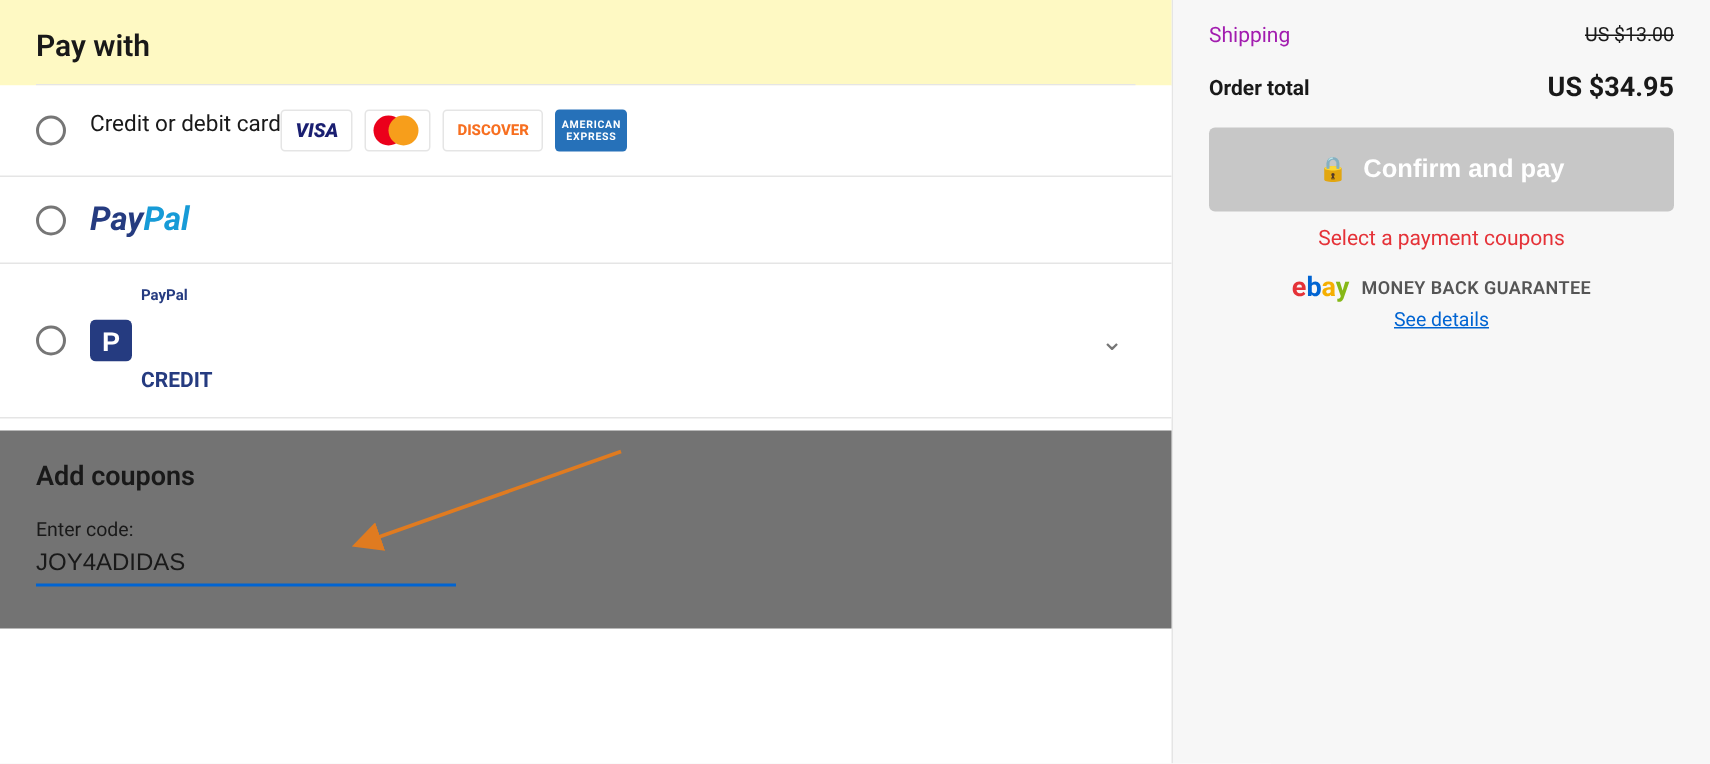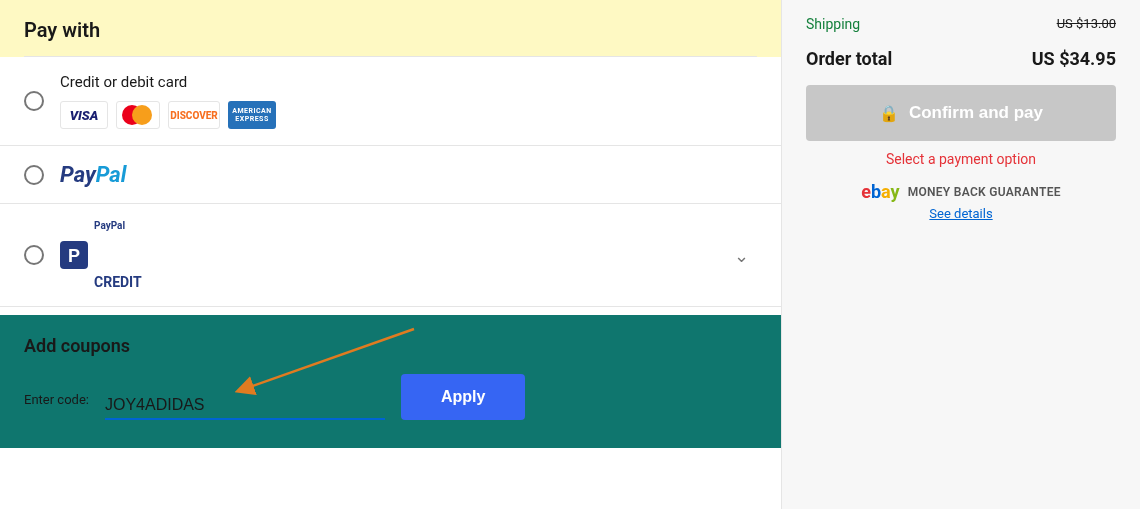--- a/index.html
+++ b/index.html
@@ -71,21 +71,21 @@
       flex-shrink: 0;
       margin-right: 16px;
       display: flex;
       align-items: center;
       justify-content: center;
     }
 
     
     .credit-card-content {
       display: flex;
-      flex-direction: column;
+      flex-direction: row;
     }
     .credit-label {
       font-size: 15px;
       color: #191919;
       margin-bottom: 10px;
     }
     .card-logos {
       display: flex;
       gap: 8px;
       align-items: center;
@@ -106,21 +106,21 @@
       color: #1a1f71;
       font-size: 13px;
       font-weight: 900;
       font-style: italic;
       width: 48px;
     }
     .discover-logo {
       color: #f76f20;
       font-size: 8px;
       font-weight: 700;
-      width: 52px;
+      width: 67px;
       display: flex;
       flex-direction: column;
       align-items: center;
       line-height: 1.1;
     }
     .amex-logo {
       background: #2671b9;
       color: #fff;
       font-size: 7px;
       font-weight: 700;
@@ -197,40 +197,40 @@
       margin-top: 44px;
     }
     .chevron-down {
       font-size: 18px;
       color: #767676;
       margin-right: 8px;
     }
 
     
     .coupons-section {
-      background: #0f766e;
+      background: #737373;
       padding: 20px 24px 28px 24px;
       margin-top: 8px;
     }
     .coupons-title {
       font-size: 18px;
       font-weight: 600;
       color: #191919;
       margin-bottom: 18px;
     }
     .coupon-form {
       display: flex;
       align-items: flex-end;
       gap: 16px;
       position: relative;
     }
     .coupon-input-wrapper {
       display: flex;
-      flex-direction: row;
-      gap: 16px;
+      flex-direction: column;
+      gap: 2px;
     }
     .coupon-label {
       font-size: 13px;
       color: #191919;
     }
     .coupon-input {
       width: 280px;
       border: none;
       border-bottom: 2px solid #0064d2;
       background: transparent;
@@ -265,36 +265,36 @@
 
     
     .shipping-row {
       display: flex;
       justify-content: space-between;
       font-size: 14px;
       color: #191919;
       margin-bottom: 10px;
     }
     .shipping-label {
-      color: #15803d;
+      color: #a21caf;
     }
     .shipping-value {
       color: #191919;
       text-decoration: line-through;
       font-size: 13px;
     }
     .order-total-row {
       display: flex;
       justify-content: space-between;
       align-items: center;
       margin-bottom: 16px;
       padding-top: 6px;
     }
     .order-total-label {
-      font-size: 18px;
+      font-size: 14px;
       font-weight: 700;
       color: #191919;
     }
     .order-total-value {
       font-size: 18px;
       font-weight: 700;
       color: #191919;
     }
     .confirm-pay-btn {
       width: 100%;
@@ -433,21 +433,20 @@
         <div class="arrow-container">
           <svg class="arrow-svg" width="200" height="80">
             <defs>
               <marker id="arrowhead" markerWidth="8" markerHeight="8" refX="4" refY="4" orient="auto">
                 <path d="M0,0 L8,4 L0,8 Z" fill="#e07b20"></path>
               </marker>
             </defs>
             <line x1="190" y1="5" x2="20" y2="65" stroke="#e07b20" stroke-width="2.5" marker-end="url(#arrowhead)"></line>
           </svg>
         </div>
-        <button class="apply-btn">Apply</button>
       </div>
     </div>
   </div>
 
   <div class="right-panel">
 
     <div class="shipping-row">
       <span class="shipping-label">Shipping</span>
       <span class="shipping-value">US $13.00</span>
     </div>
@@ -455,21 +454,21 @@
     <div class="order-total-row">
       <span class="order-total-label">Order total</span>
       <span class="order-total-value">US $34.95</span>
     </div>
 
     <button class="confirm-pay-btn" disabled="">
       <span class="lock-icon">🔒</span>
       <span>Confirm and pay</span>
     </button>
 
-    <div class="select-payment-text">Select a payment option</div>
+    <div class="select-payment-text">Select a payment coupons</div>
 
     <div class="ebay-guarantee">
       <div class="ebay-logo-text">
         <span class="ebay-e">e</span><span class="ebay-b">b</span><span class="ebay-a">a</span><span class="ebay-y">y</span>
       </div>
       <span class="guarantee-text">MONEY BACK GUARANTEE</span>
     </div>
     <a class="see-details-link">See details</a>
   </div>
 </div>

